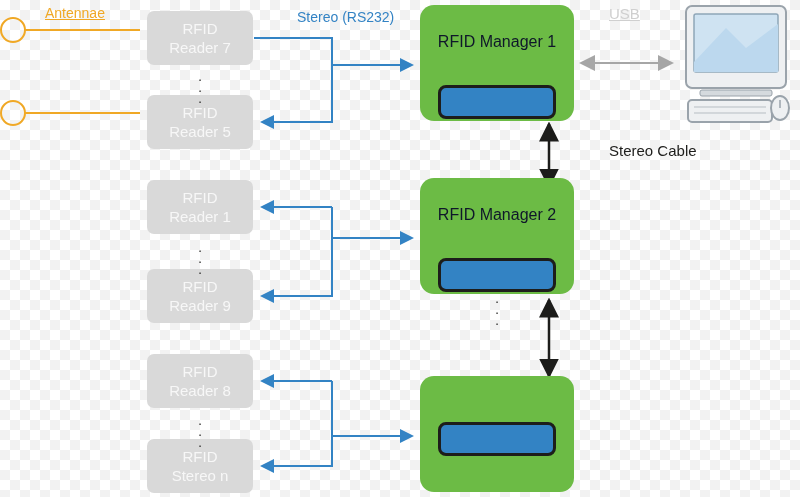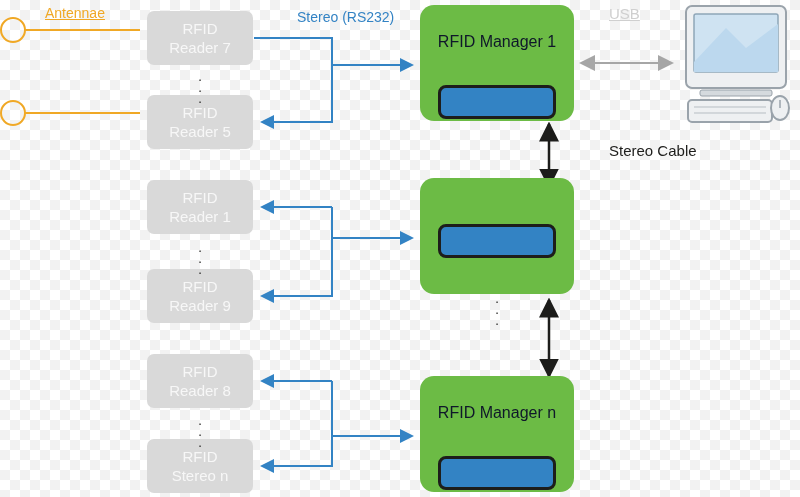--- a/index.html
+++ b/index.html
@@ -210,24 +210,24 @@
       <div>RFID</div>
       <div>Stereo n</div>
     </div>
   </div>
 
   <div class="node manager" style="left:420px; top:5px;">
     <span class="mgr-label">RFID Manager 1</span>
     <span class="chip"></span>
   </div>
   <div class="node manager" style="left:420px; top:178px;">
+    <span class="mgr-label">RFID Manager 2</span>
     <span class="chip"></span>
   </div>
   <div class="node manager" style="left:420px; top:376px;">
-    <span class="mgr-label">RFID Manager n</span>
     <span class="chip"></span>
   </div>
 
   <div class="vdots" style="left:193px; top:71px;">
     <span>.</span>
     <span>.</span>
     <span>.</span>
   </div>
   <div class="vdots" style="left:193px; top:242px;">
     <span>.</span>

